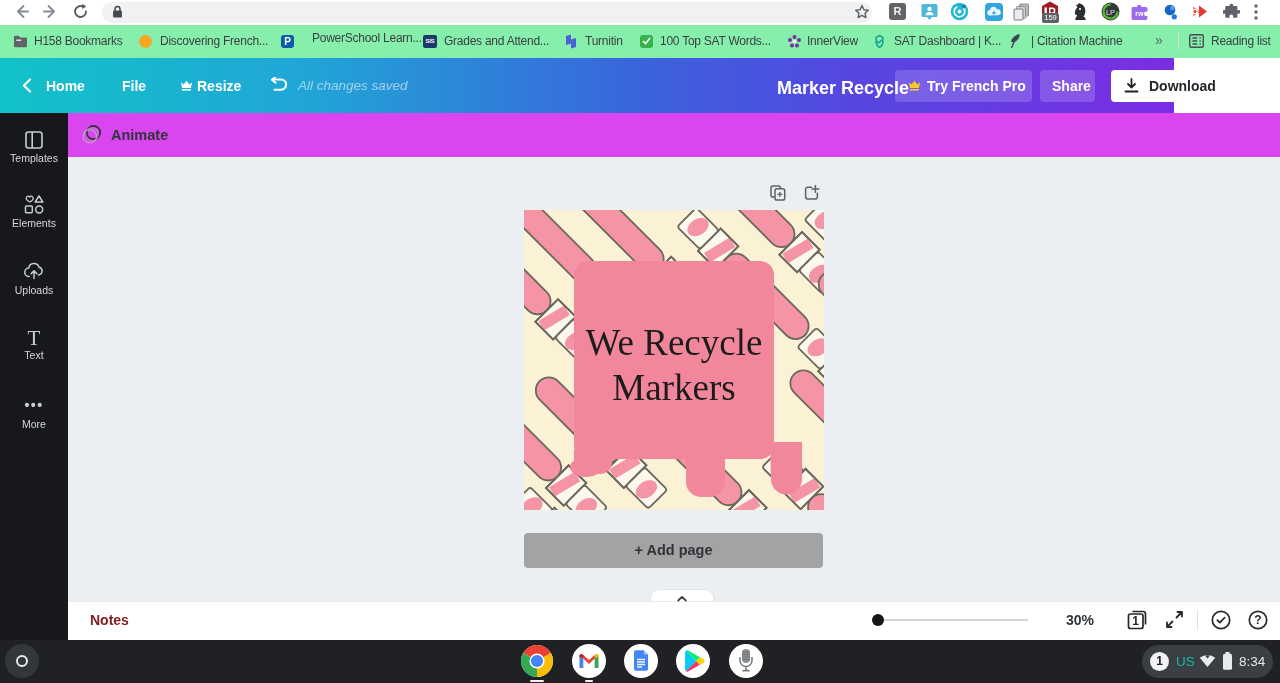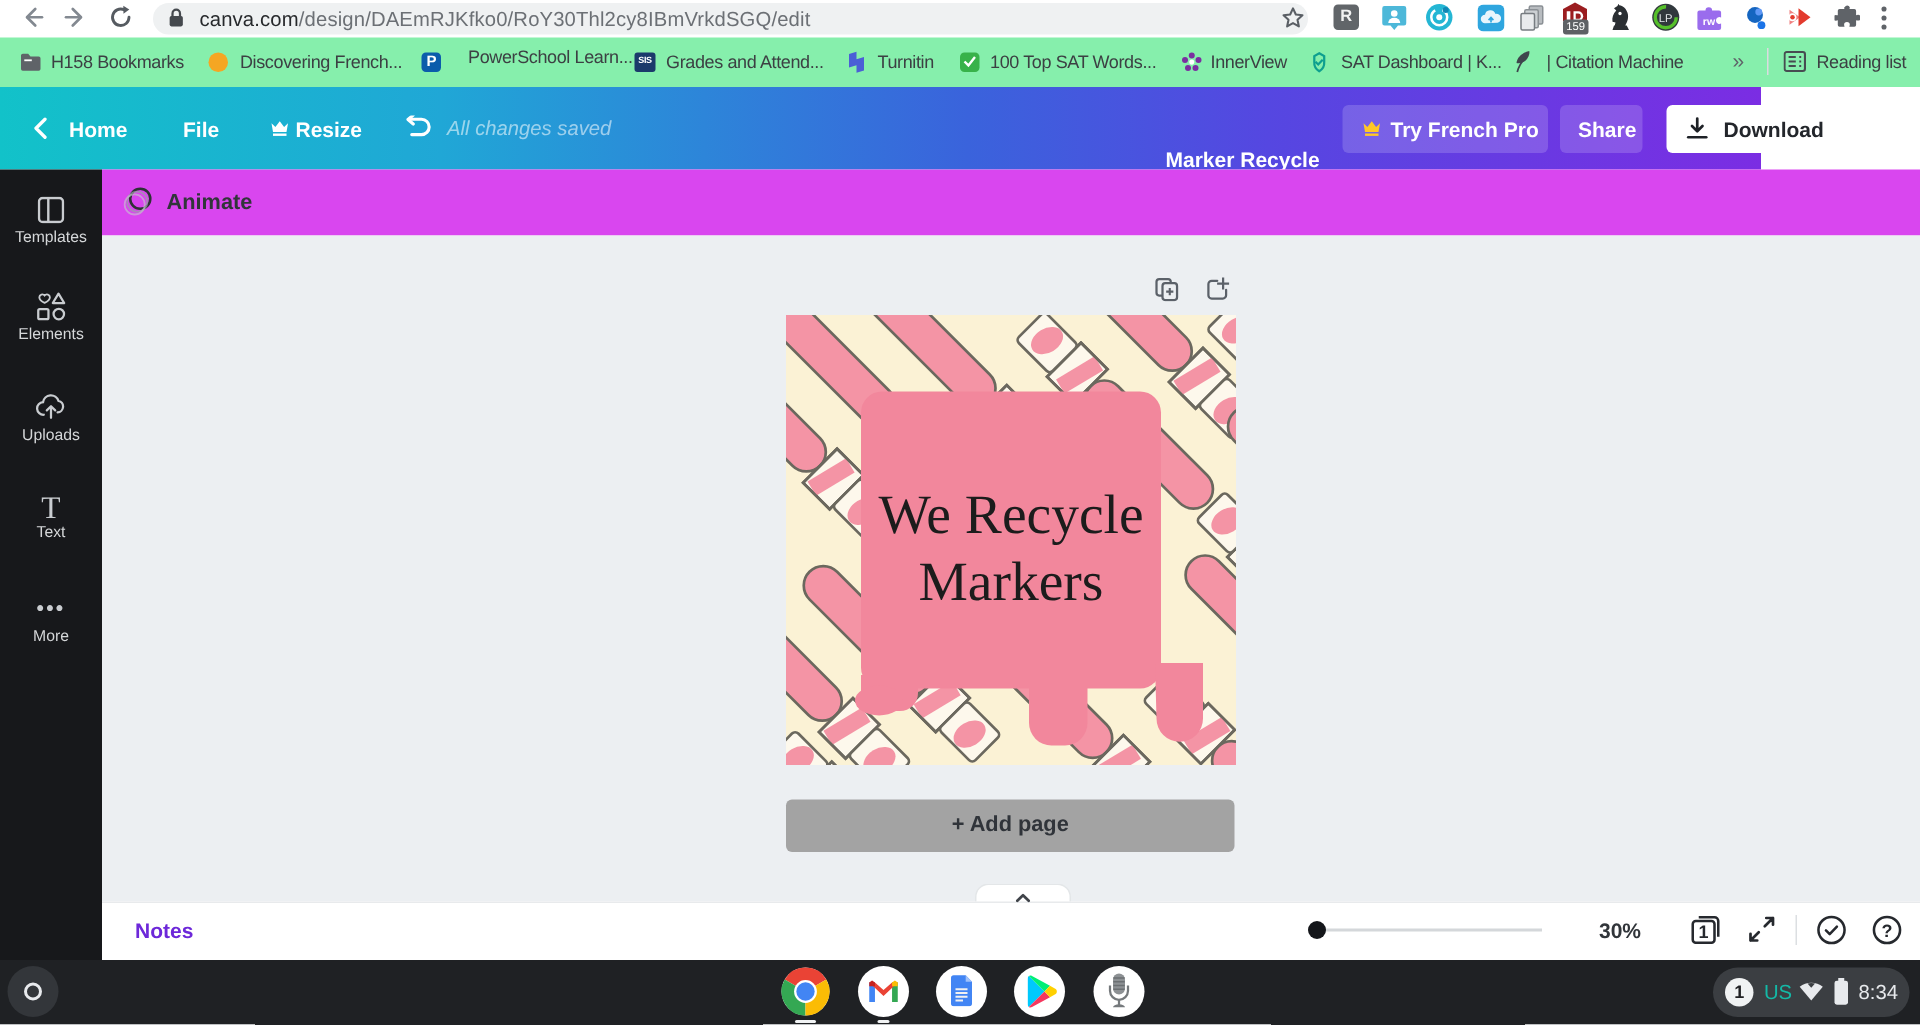--- a/index.html
+++ b/index.html
@@ -26,21 +26,20 @@
   <svg class="abs" style="left:72px;top:3px" width="17" height="17" viewBox="0 0 17 17">
     <path d="M14 8.5 A5.5 5.5 0 1 1 10.6 3.42" fill="none" stroke="#565b61" stroke-width="1.9" stroke-linecap="round"></path>
     <path d="M10.2 0.8 L14.2 3.4 L10.3 6.1 Z" fill="#565b61"></path>
   </svg>
 
   <div class="abs" style="left:102px;top:2px;width:770px;height:21px;border-radius:11px;background:#eff1f2;"></div>
   <svg class="abs" style="left:111px;top:5px" width="13" height="14" viewBox="0 0 13 14">
     <rect x="2.1" y="5.6" width="8.8" height="7" rx="1.2" fill="#45494e"></rect>
     <path d="M4 6 V4.1 a2.5 2.6 0 0 1 5 0 V6" fill="none" stroke="#45494e" stroke-width="1.5"></path>
   </svg>
-  <div class="abs" style="left:133px;top:4.5px;font-size:13.5px;color:#27292c;letter-spacing:0.1px;">canva.com<span style="color:#6c7075">/design/DAEmRJKfko0/RoY30Thl2cy8IBmVrkdSGQ/edit</span></div>
 
   <svg class="abs" style="left:854px;top:4px" width="16" height="16" viewBox="0 0 16 16">
     <path d="M8 1.6 L9.9 5.7 14.3 6.2 11 9.2 11.9 13.6 8 11.4 4.1 13.6 5 9.2 1.7 6.2 6.1 5.7 Z" fill="none" stroke="#5a5f65" stroke-width="1.4" stroke-linejoin="round"></path>
   </svg>
 </div>
 
 <div class="abs" style="left:0;top:0;width:1280px;height:25px;">
 
   <div class="abs" style="left:889px;top:3px;width:17px;height:17px;border-radius:3px;background:#616569;color:#f2f2f2;font-size:11px;font-weight:bold;text-align:center;line-height:17px;">R</div>
 
@@ -181,21 +180,21 @@
     <path d="M1 2.2 L3.6 4.6 6.5 0.8 9.4 4.6 12 2.2 11 8 H2 Z" fill="#fff"></path>
     <rect x="2" y="9" width="9" height="1.6" fill="#fff"></rect>
   </svg>
   <span class="abs" style="left:197px;top:20px;font-size:14px;font-weight:bold;">Resize</span>
   <svg class="abs" style="left:268px;top:19px" width="20" height="18" viewBox="0 0 20 18">
     <path d="M4.5 2.5 H13 a5.1 5.1 0 0 1 0 10.2 H6.5" fill="none" stroke="#fff" stroke-width="2.1" stroke-linecap="round"></path>
     <path d="M7.5 -0.5 L4 2.5 7.5 5.5" fill="none" stroke="#fff" stroke-width="2.1" stroke-linecap="round" stroke-linejoin="round" transform="translate(0,0.2)"></path>
   </svg>
   <span class="abs" style="left:298px;top:20px;font-size:13.5px;font-style:italic;color:rgba(255,255,255,0.55);">All changes saved</span>
 
-  <span class="abs" style="left:777px;top:20px;font-size:14px;font-weight:bold;margin-top:20px;">Marker Recycle</span>
+  <span class="abs" style="left:777px;top:20px;font-size:18px;font-weight:bold;">Marker Recycle</span>
   <div class="abs" style="left:895px;top:12px;width:137px;height:32px;background:rgba(255,255,255,0.17);border-radius:4px;"></div>
   <svg class="abs" style="left:908px;top:22px" width="13" height="11" viewBox="0 0 13 11">
     <path d="M1 2.2 L3.6 4.6 6.5 0.8 9.4 4.6 12 2.2 11 8 H2 Z" fill="#ffc727"></path>
     <rect x="2" y="9" width="9" height="1.6" fill="#ffc727"></rect>
   </svg>
   <span class="abs" style="left:927px;top:20px;font-size:14px;font-weight:bold;">Try French Pro</span>
   <div class="abs" style="left:1040px;top:12px;width:55px;height:32px;background:rgba(255,255,255,0.17);border-radius:4px;"></div>
   <span class="abs" style="left:1052px;top:20px;font-size:14px;font-weight:bold;">Share</span>
   <div class="abs" style="left:1111px;top:12px;width:107px;height:32px;background:#fff;border-radius:4px;"></div>
   <svg class="abs" style="left:1124px;top:20px" width="15" height="15" viewBox="0 0 15 15">
@@ -304,21 +303,21 @@
   </g>
 </svg>
 
 <div class="abs" style="left:524px;top:533px;width:299px;height:35px;background:#a3a3a3;border-radius:4px;text-align:center;line-height:35px;font-size:14.5px;font-weight:bold;color:#30343a;">+ Add page</div>
 
 <div class="abs" style="left:650px;top:589px;width:64px;height:20px;background:#fff;border:1px solid #e3e6e8;border-bottom:none;border-radius:9px 9px 0 0;"></div>
 <div class="abs" style="left:68px;top:601px;width:1212px;height:39px;background:#fff;border-top:1px solid #e8eaec;"></div>
 <svg class="abs" style="left:677px;top:595px" width="10" height="7" viewBox="0 0 10 7">
   <path d="M1.2 5.5 L5 1.8 8.8 5.5" fill="none" stroke="#40444a" stroke-width="1.8" stroke-linecap="round" stroke-linejoin="round"></path>
 </svg>
-<span class="abs" style="left:90px;top:612px;font-size:14px;font-weight:bold;color:#6d28d9;">Notes</span>
+<span class="abs" style="left:90px;top:612px;font-size:14px;font-weight:bold;color:#7f1d1d;">Notes</span>
 
 <div class="abs" style="left:878px;top:619px;width:150px;height:2px;background:#d4d7da;"></div>
 <div class="abs" style="left:872px;top:614px;width:12px;height:12px;border-radius:50%;background:#14161a;"></div>
 <span class="abs" style="left:1066px;top:612px;font-size:14px;font-weight:bold;color:#31353a;">30%</span>
 
 <svg class="abs" style="left:1126px;top:609px" width="22" height="22" viewBox="0 0 22 22">
   <path d="M6.5 2.5 H17 a2.5 2.5 0 0 1 2.5 2.5 V15.5" fill="none" stroke="#26292e" stroke-width="1.7"></path>
   <rect x="2.5" y="5" width="14.5" height="14.5" rx="2" fill="none" stroke="#26292e" stroke-width="1.7"></rect>
   <text x="9.7" y="16.4" text-anchor="middle" font-size="12" font-weight="bold" fill="#26292e" font-family="'Liberation Sans',sans-serif">1</text>
 </svg>

